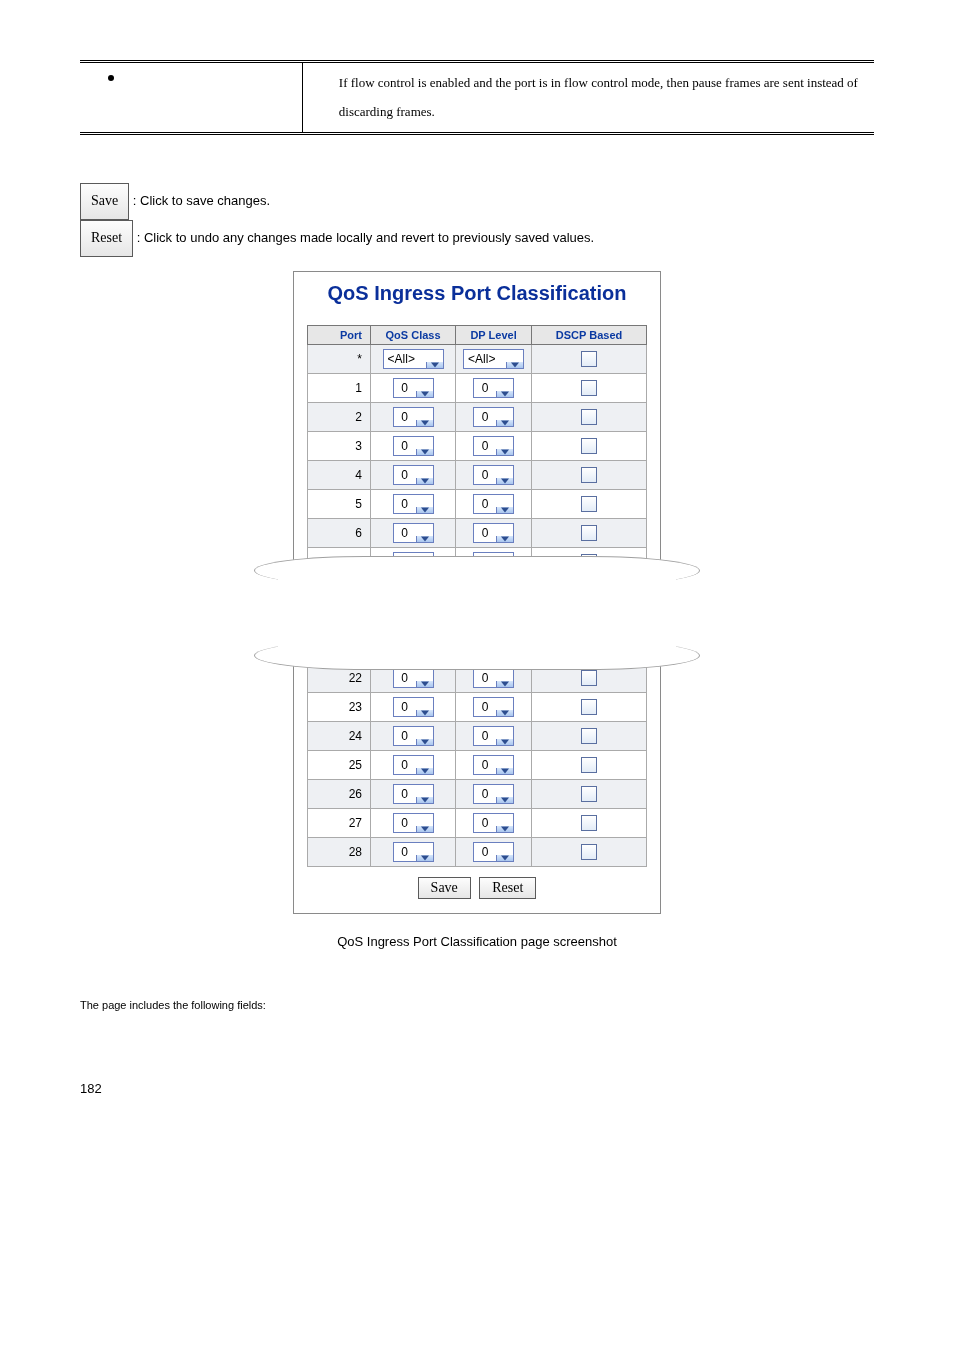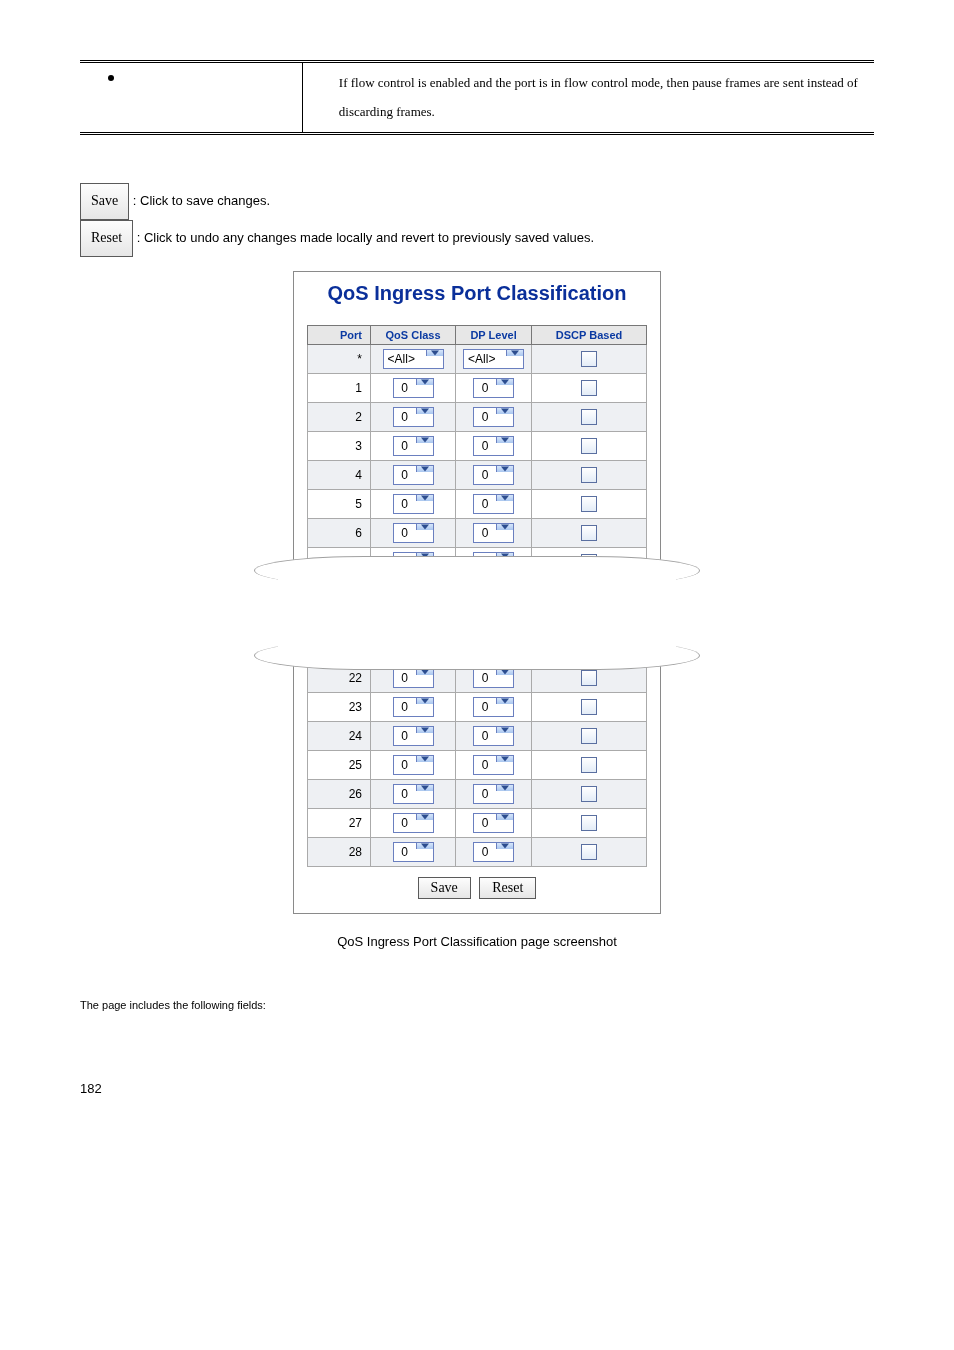--- a/index.html
+++ b/index.html
@@ -105,21 +105,21 @@
     text-align: center;
     height: 24px;
   }
   table.qos tr.alt td {
     background: #eef0f3;
   }
   .port-col { width: 42px; text-align: right !important; padding-right: 8px !important; }
   .dscp-col { width: 90px; }
   .sel {
     display: inline-flex;
-    align-items: flex-start;
+    align-items: flex-end;
     border: 1px solid #6a7fbf;
     background: #fff;
     height: 18px;
     line-height: 18px;
     font-size: 12px;
   }
   .sel .val {
     padding: 0 4px;
     min-width: 14px;
     text-align: center;

